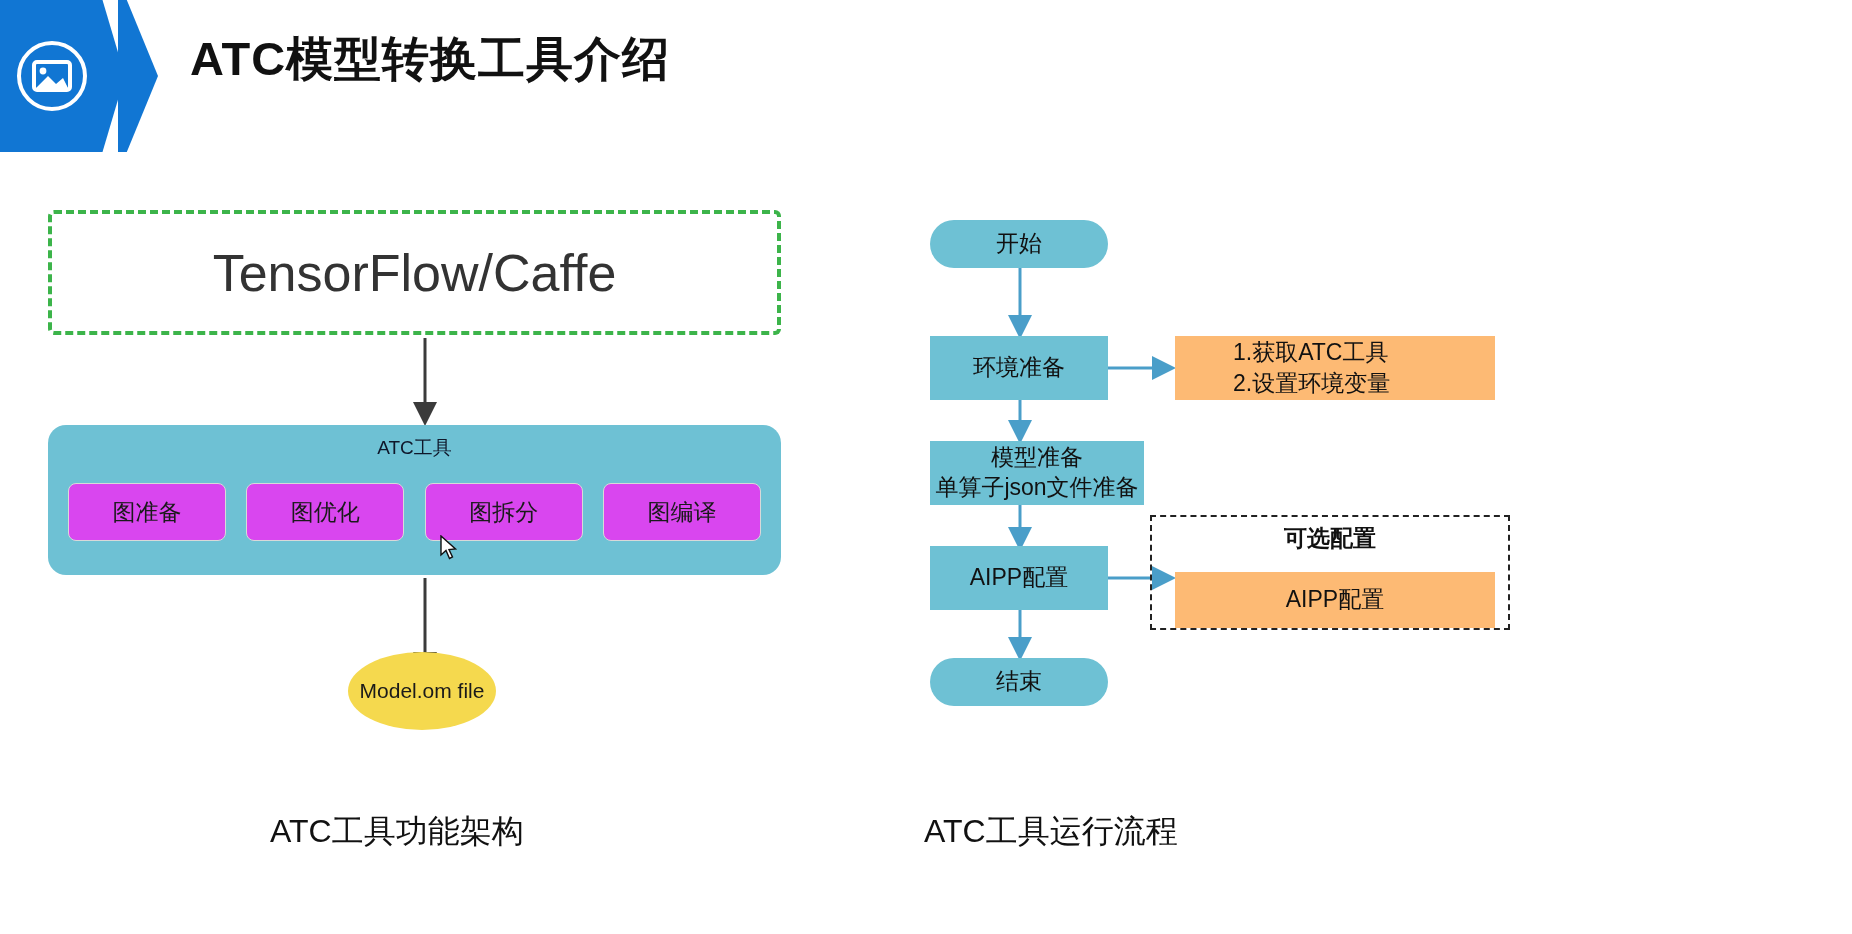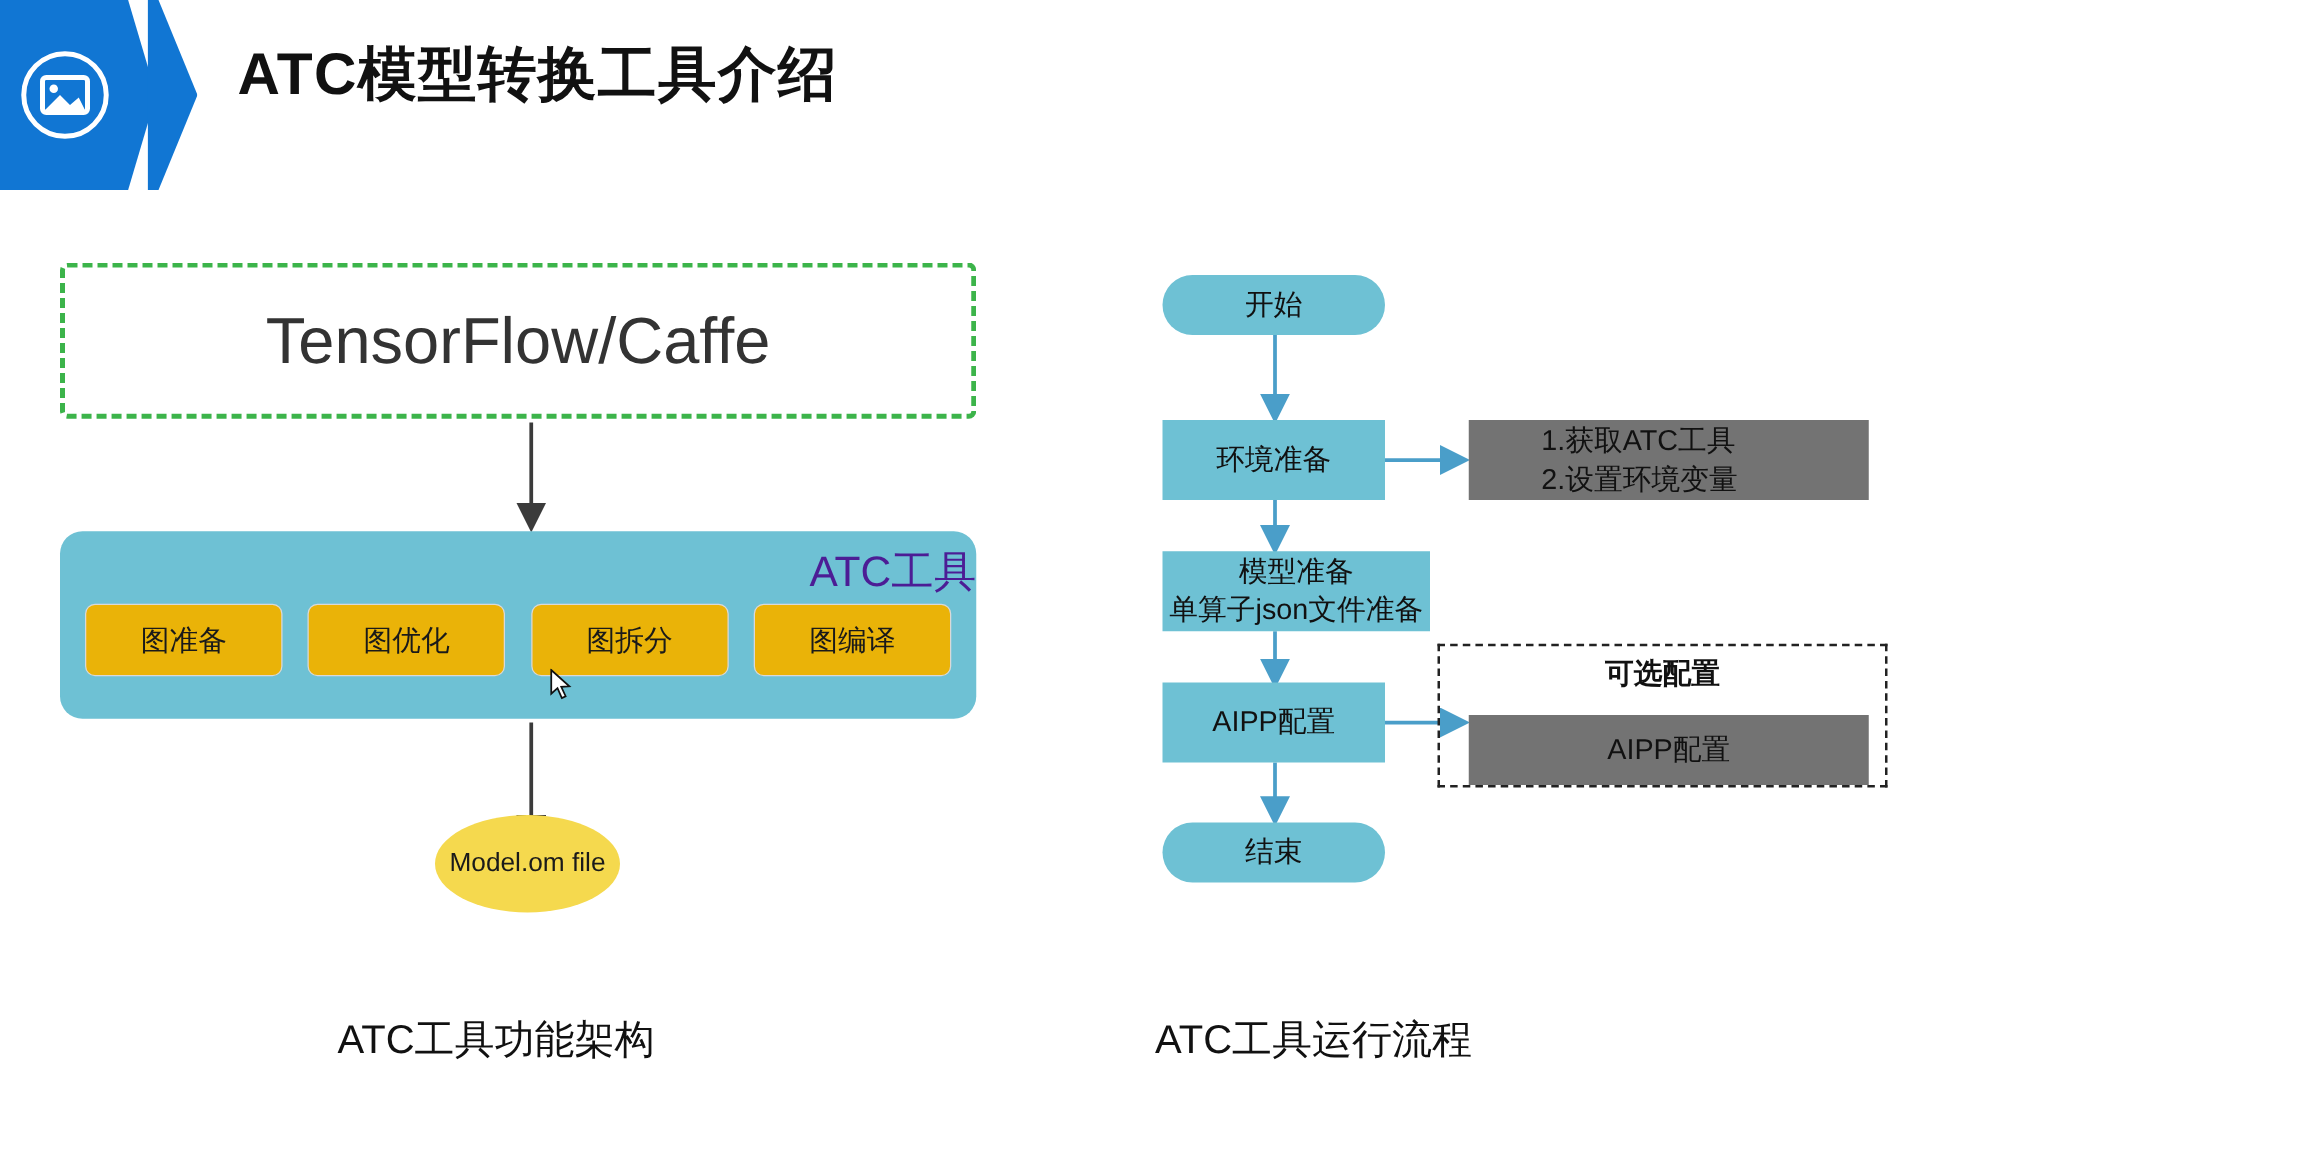--- a/index.html
+++ b/index.html
@@ -93,36 +93,36 @@
     height: 150px;
     background: #6ec1d4;
     border-radius: 18px;
     box-sizing: border-box;
   }
   .atc-tool-title {
     position: absolute;
     top: 10px;
     left: 0;
     width: 100%;
-    text-align: right;
-    font-size: 34px;
-    color: #4c1d95;
+    text-align: center;
+    font-size: 19px;
+    color: #0f172a;
   }
   .atc-sub-row {
     position: absolute;
     top: 58px;
     left: 20px;
     right: 20px;
     display: flex;
     justify-content: space-between;
   }
   .atc-sub-box {
     width: 158px;
     height: 58px;
-    background: #eab308;
+    background: #d946ef;
     border: 1px solid #d9d9d9;
     border-radius: 8px;
     box-sizing: border-box;
     display: flex;
     align-items: center;
     justify-content: center;
     font-size: 23px;
     color: #1a1a1a;
   }
 
@@ -169,21 +169,21 @@
     align-items: center;
     justify-content: center;
     font-size: 23px;
     color: #111111;
     line-height: 1.3;
   }
   .flow-box.rounded { border-radius: 32px; }
 
   .yellow-box {
     position: absolute;
-    background: #737373;
+    background: #fdba74;
     box-sizing: border-box;
     display: flex;
     flex-direction: column;
     align-items: center;
     justify-content: center;
     font-size: 23px;
     color: #111111;
     line-height: 1.35;
   }
   .yellow-box.left-align { align-items: flex-start; padding-left: 58px; }

